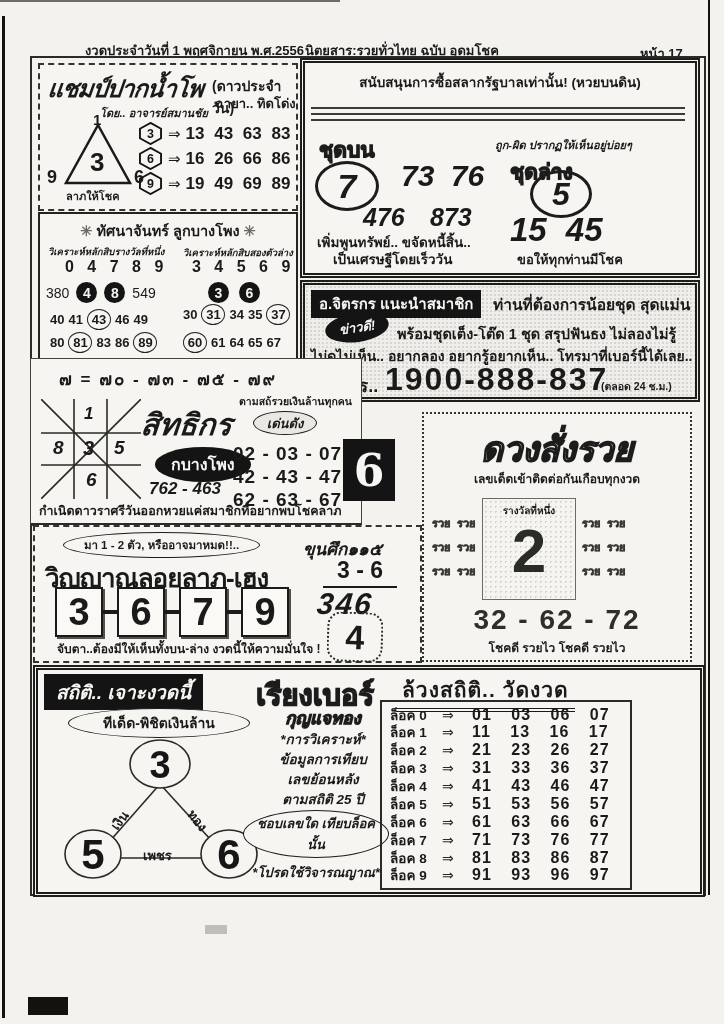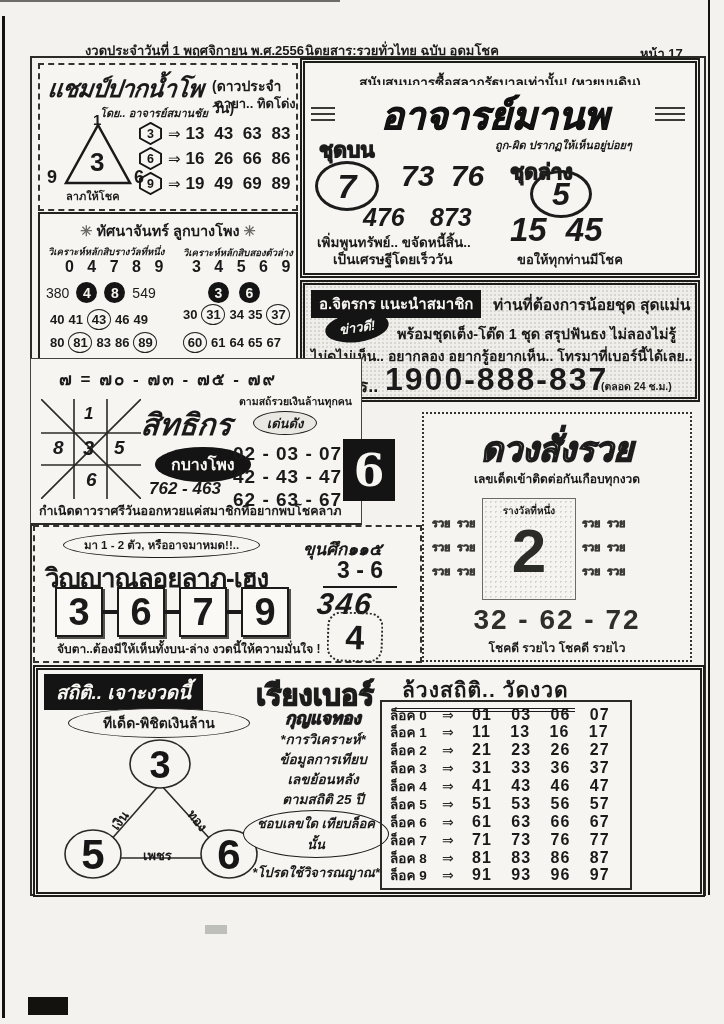--- a/index.html
+++ b/index.html
@@ -86,21 +86,20 @@
           <text x="13" y="17" text-anchor="middle" font-size="13" font-weight="bold" fill="#151515">9</text>
         </svg>
       <span style="font-size:15px;">⇒</span>
       <span class="hv" style="font-size:17px;word-spacing:5px;">19 49 69 89</span>
     </div>
   </div>
 
   <div class="abs dframe" style="left:300px;top:58px;width:390px;height:210px;background:#f6f5f1;">
     <div class="abs b ctr" style="left:0;top:8px;width:100%;font-size:13.5px;">สนับสนุนการซื้อสลากรัฐบาลเท่านั้น! (หวยบนดิน)</div>
     <div class="abs" style="left:6px;top:44px;width:374px;height:16px;background:repeating-linear-gradient(#3a3a36 0 2px,transparent 2px 6px);"></div>
-    <div class="abs hv i ctr" style="left:30px;top:22px;width:320px;font-size:38px;background:#f6f5f1;-webkit-text-stroke:1px #111;">อาจารย์มานพ</div>
     <div class="abs hv outline" style="left:14px;top:70px;font-size:21px;">ชุดบน</div>
     <div class="abs b i" style="left:190px;top:73px;font-size:11px;">ถูก-ผิด ปรากฏให้เห็นอยู่บ่อยๆ</div>
     <div class="abs hv outline" style="left:205px;top:92px;font-size:21px;">ชุดล่าง</div>
 
     <div class="abs oval" style="left:10px;top:98px;width:58px;height:44px;border-width:3px;">
       <span class="hv i" style="font-size:34px;">7</span>
     </div>
     <div class="abs hv i" style="left:96px;top:96px;font-size:30px;word-spacing:8px;">73 76</div>
     <div class="abs oval" style="left:225px;top:107px;width:56px;height:42px;border-width:3px;">
       <span class="hv i" style="font-size:32px;">5</span>

